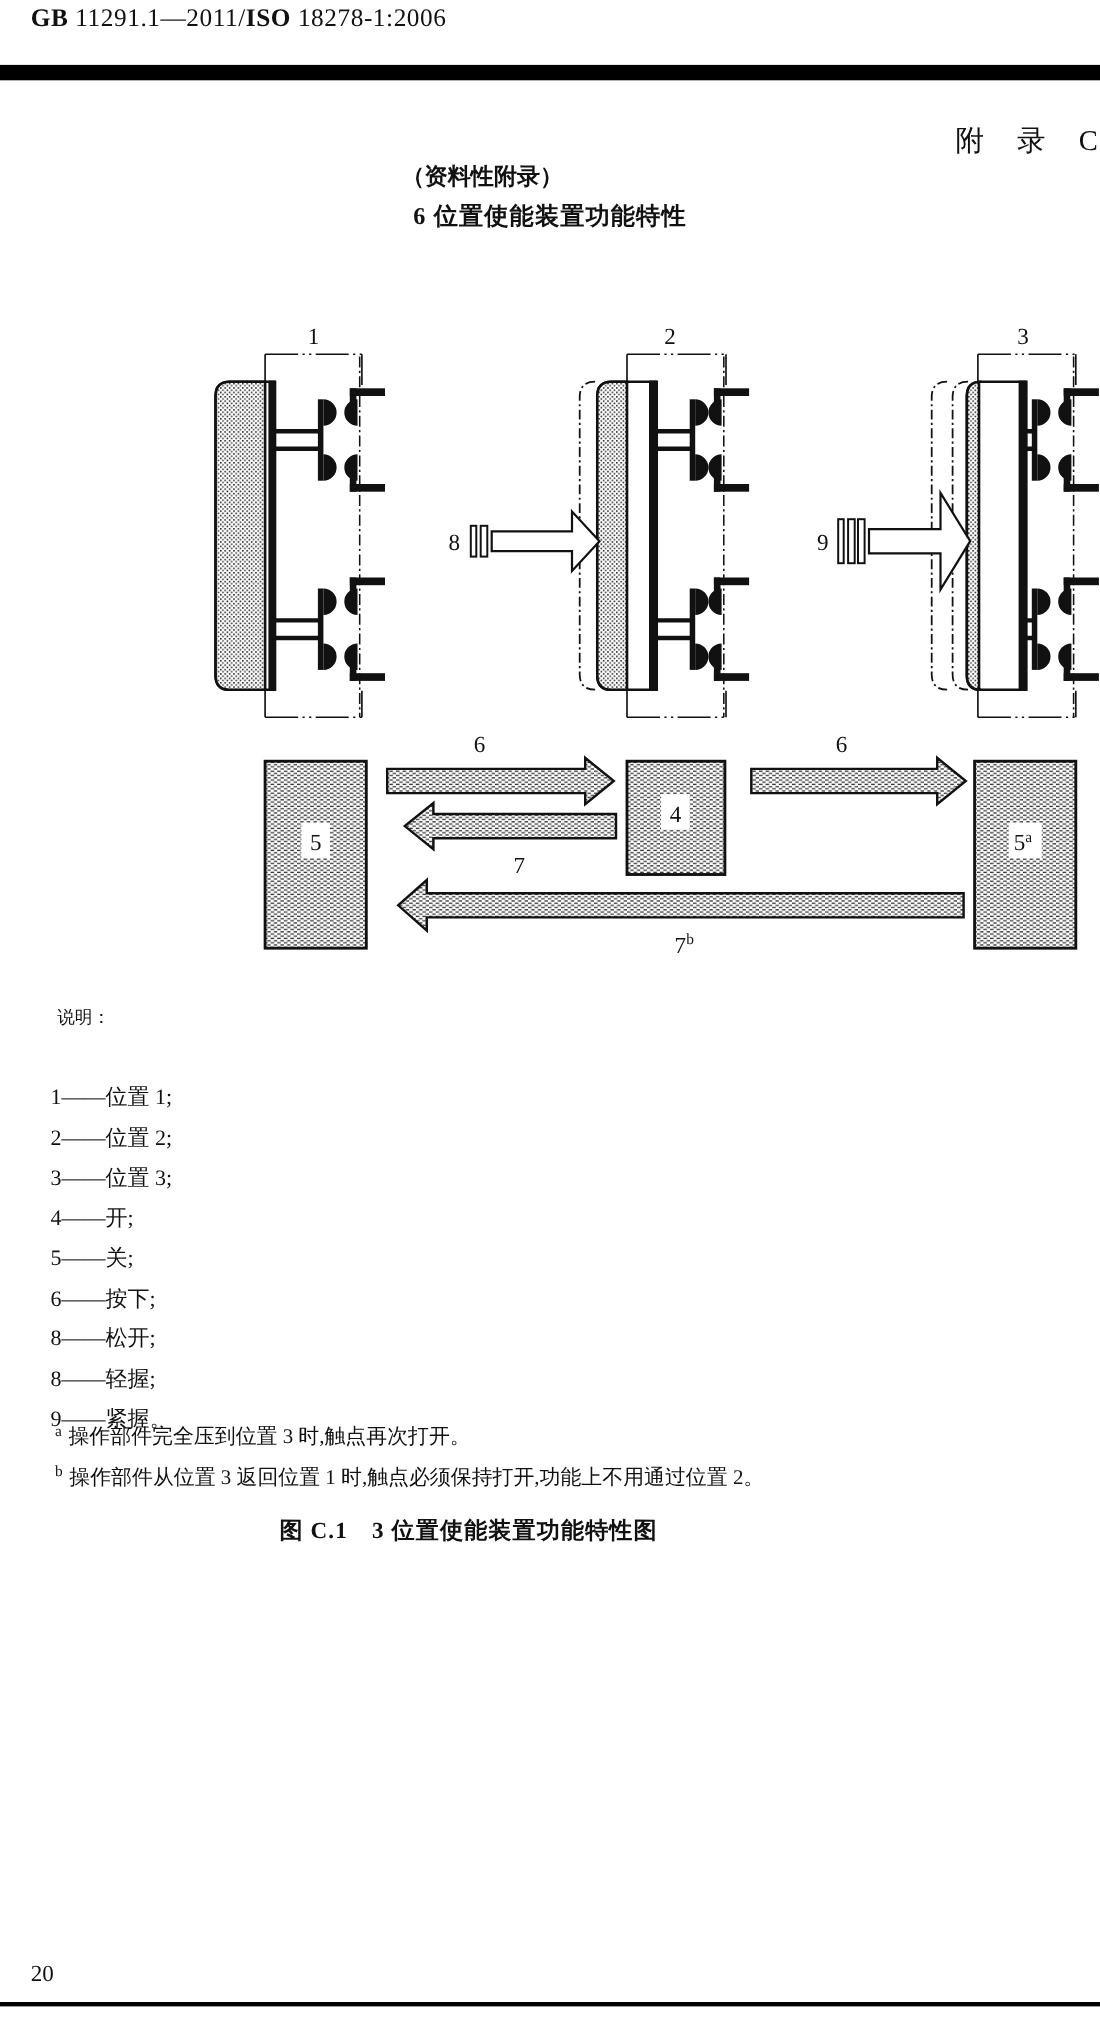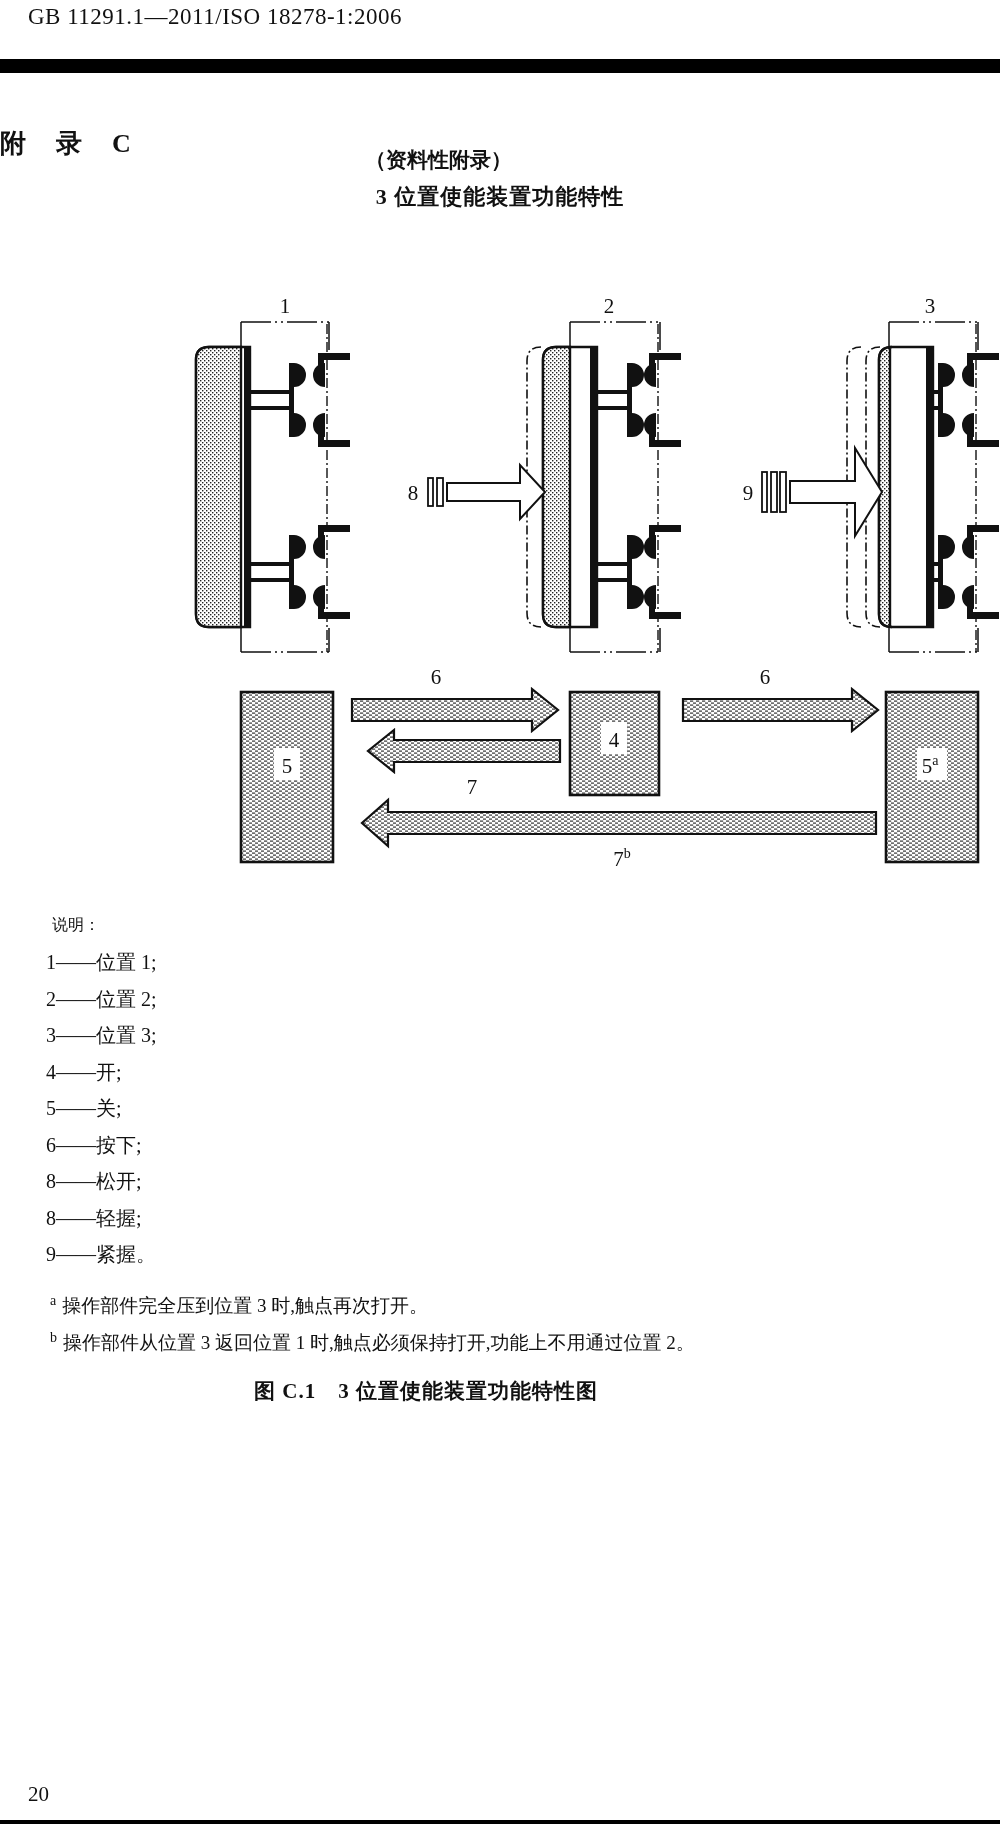--- a/index.html
+++ b/index.html
@@ -5,42 +5,42 @@
   html,body{margin:0;padding:0;}
   body{
     width:1000px;height:1839px;position:relative;background:#ffffff;
     font-family:"Liberation Serif","DejaVu Serif",serif;color:#111;
     overflow:hidden;
   }
   .header{
     position:absolute;left:28px;top:4px;font-size:23px;letter-spacing:0.5px;
     white-space:nowrap;
   }
-  .header b{font-weight:normal;}
+  .header b{font-weight:bold;}
   .topbar{
     position:absolute;left:0;top:59px;width:1000px;height:14px;background:#000;
   }
   .title-appendix{
-    position:absolute;left:0;top:110px;width:1000px;text-align:left;
-    font-size:26px;font-weight:bold;letter-spacing:2px;margin-top:16px;
+    position:absolute;left:0;top:110px;width:1000px;text-align:right;
+    font-size:26px;font-weight:normal;letter-spacing:2px;
   }
   .title-type{
     position:absolute;left:0;top:146px;width:877px;text-align:center;
     font-size:21px;font-weight:bold;
   }
   .title-subject{
     position:absolute;left:0;top:182px;width:1000px;text-align:center;
     font-size:22px;font-weight:bold;letter-spacing:1px;
   }
   .figure-svg{position:absolute;left:0;top:240px;}
   .legend-heading{
     position:absolute;left:52px;top:915px;font-size:16px;
   }
   .legend-list{
-    position:absolute;left:46px;top:944px;font-size:20px;line-height:36.5px;
+    position:absolute;left:46px;top:980px;font-size:20px;line-height:36.5px;
   }
   .fn{
     position:absolute;left:50px;font-size:19px;white-space:nowrap;
   }
   .fn .fnmark{
     font-size:14px;vertical-align:super;margin-right:6px;
   }
   .fn-a{top:1293px;}
   .fn-b{top:1330px;}
   .caption{
@@ -59,21 +59,21 @@
 </style>
 </head>
 <body>
 
 <div class="header"><b>GB</b><span> 11291.1—2011/</span><b>ISO</b><span> 18278-1:2006</span></div>
 
 <div class="topbar"></div>
 
 <div class="title-appendix">附　录　C</div>
 <div class="title-type">（资料性附录）</div>
-<div class="title-subject">3 位置使能装置功能特性</div>
+<div class="title-subject">6 位置使能装置功能特性</div>
 
 <svg class="figure-svg" width="1000" height="640" viewBox="0 240 1000 640">
   <defs>
     <pattern id="padDots" width="4" height="4" patternUnits="userSpaceOnUse">
       <rect width="4" height="4" fill="#ffffff"></rect>
       <rect x="0" y="0" width="1.4" height="1.4" fill="#222"></rect>
       <rect x="2" y="2" width="1.4" height="1.4" fill="#222"></rect>
     </pattern>
     <pattern id="stipple" width="6" height="4" patternUnits="userSpaceOnUse">
       <rect width="6" height="4" fill="#ffffff"></rect>

